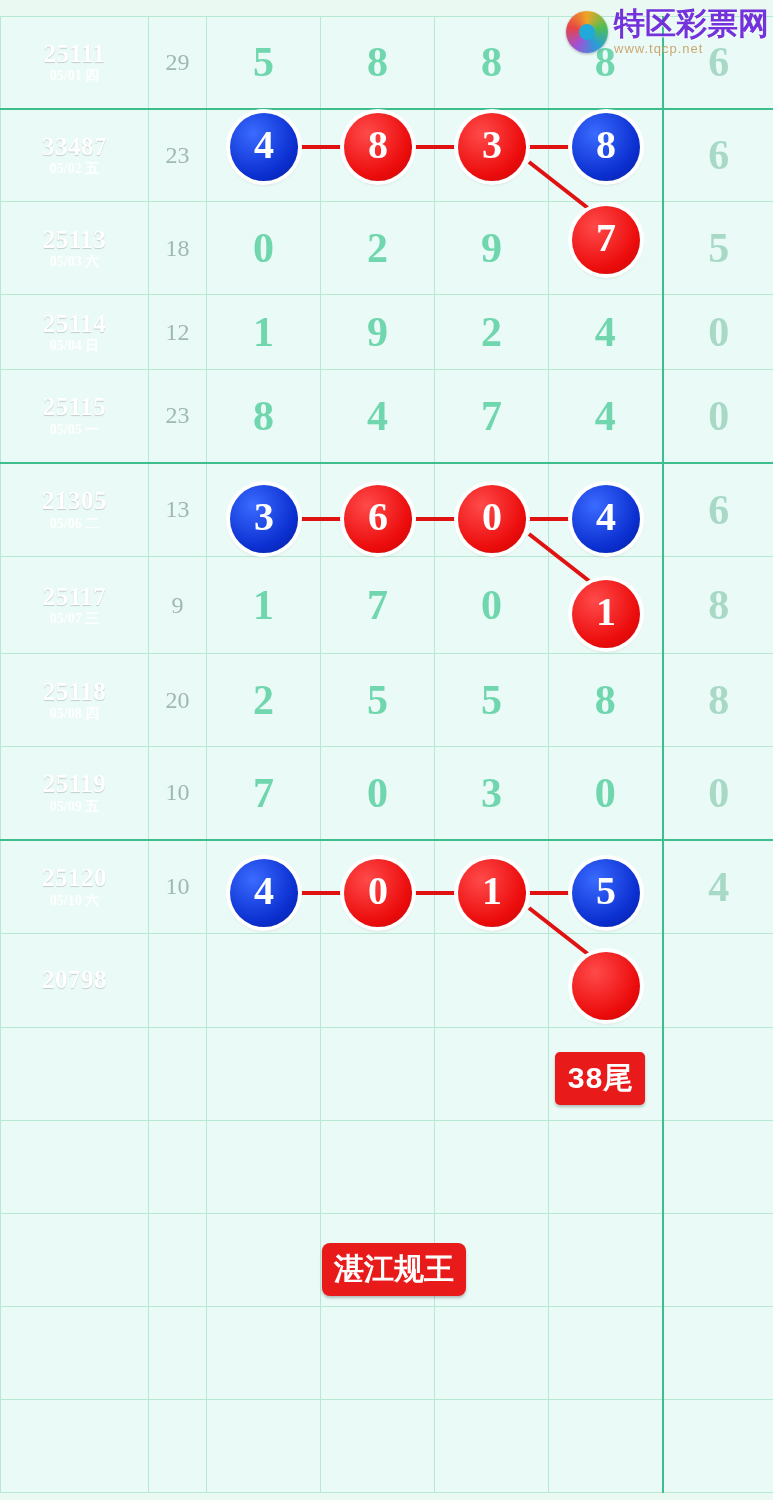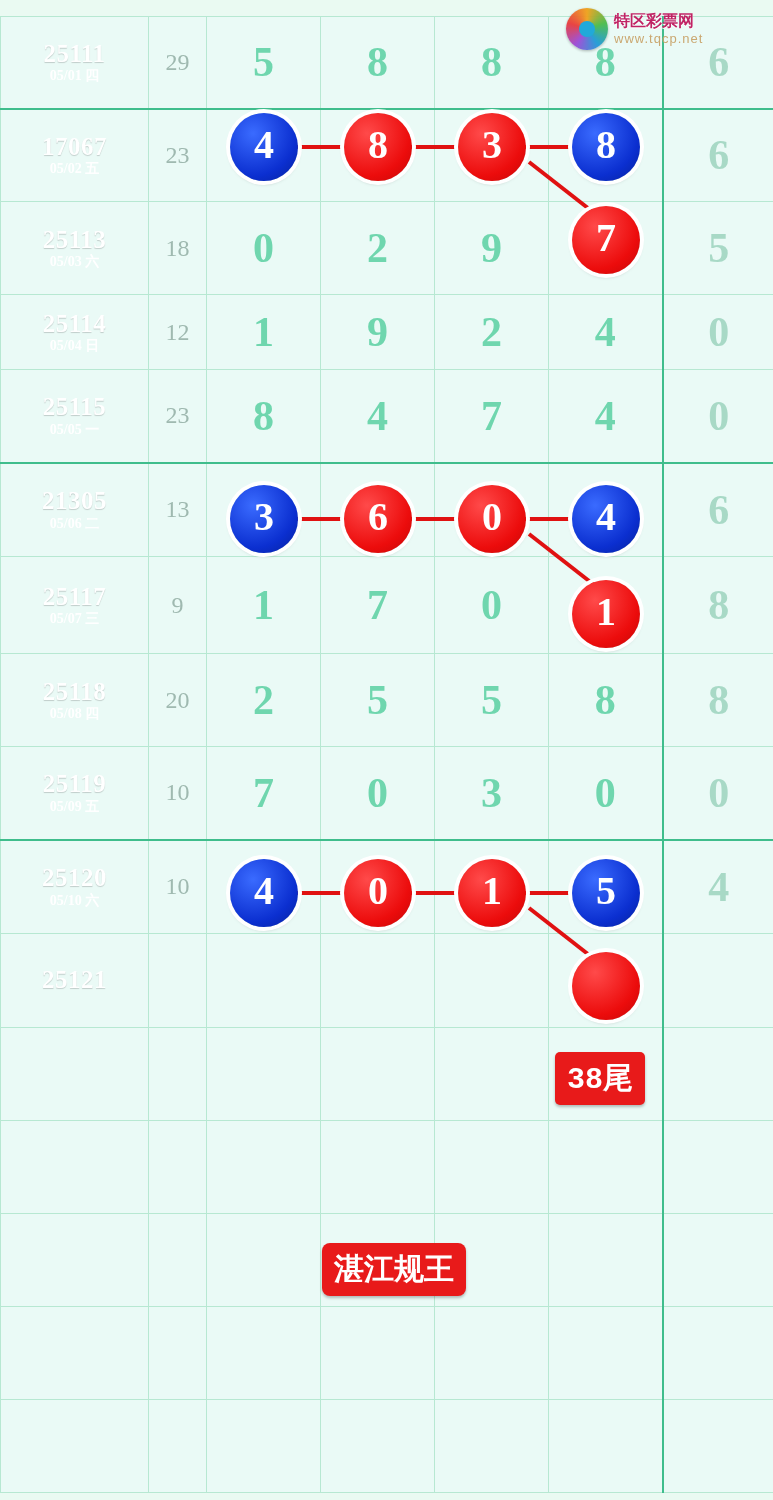--- a/index.html
+++ b/index.html
@@ -125,21 +125,21 @@
       radial-gradient(circle at 50% 50%, #ffffff 0 14%, rgba(255,255,255,0) 15%),
       conic-gradient(from 0deg, #f0a11b, #49bb4a, #1f9ad6, #9b4ad6, #e83b3b, #f0a11b);
     box-shadow:0 1px 3px rgba(0,0,0,.3);
     position:relative;
   }
   #logo .swirl:after{
     content:"";position:absolute;left:13px;top:13px;width:16px;height:16px;
     border-radius:50%;background:#17a5d8;
   }
   #logo .txt{display:flex;flex-direction:column;line-height:1;}
-  #logo .t1{font-size:16px;font-weight:bold;color:#be185d;font-family:"Liberation Sans",sans-serif;text-shadow:0 1px 0 #fff;}
+  #logo .t1{font-size:31px;font-weight:bold;color:#6d28d9;font-family:"Liberation Sans",sans-serif;text-shadow:0 1px 0 #fff;}
   #logo .t2{font-size:13px;color:#c9a46a;font-family:"Liberation Sans",sans-serif;margin-top:3px;letter-spacing:1px;}
 </style>
 </head>
 <body>
 
 <div id="grid">
   <table class="lotto">
     <colgroup>
       <col class="c-issue">
         <col class="c-sum">
@@ -157,21 +157,21 @@
           </td>
           <td class="sum">29</td>
           <td class="num">5</td>
           <td class="num">8</td>
           <td class="num">8</td>
           <td class="num last">8</td>
           <td class="tail">6</td>
         </tr>
         <tr class="h-grp" style="height: 93px;">
           <td class="issue">
-            <span class="no">17067</span>
+            <span class="no">33487</span>
             <span class="dt">05/02 五</span>
           </td>
           <td class="sum">23</td>
           <td class="num" style="color: transparent;">4</td>
           <td class="num" style="color: transparent;">8</td>
           <td class="num" style="color: transparent;">3</td>
           <td class="num last" style="color: transparent;">8</td>
           <td class="tail">6</td>
         </tr>
         <tr style="height: 93px;">
@@ -265,21 +265,21 @@
           </td>
           <td class="sum">10</td>
           <td class="num" style="color: transparent;">4</td>
           <td class="num" style="color: transparent;">0</td>
           <td class="num" style="color: transparent;">1</td>
           <td class="num last" style="color: transparent;">5</td>
           <td class="tail">4</td>
         </tr>
         <tr style="height: 94px;">
           <td class="issue">
-            <span class="no">25121</span>
+            <span class="no">20798</span>
           </td>
           <td class="sum"></td>
           <td class="num"></td>
           <td class="num"></td>
           <td class="num"></td>
           <td class="num last" style="color: transparent;"></td>
           <td class="tail"></td>
         </tr>
         <tr style="height: 93px;">
           <td class="issue"></td>

